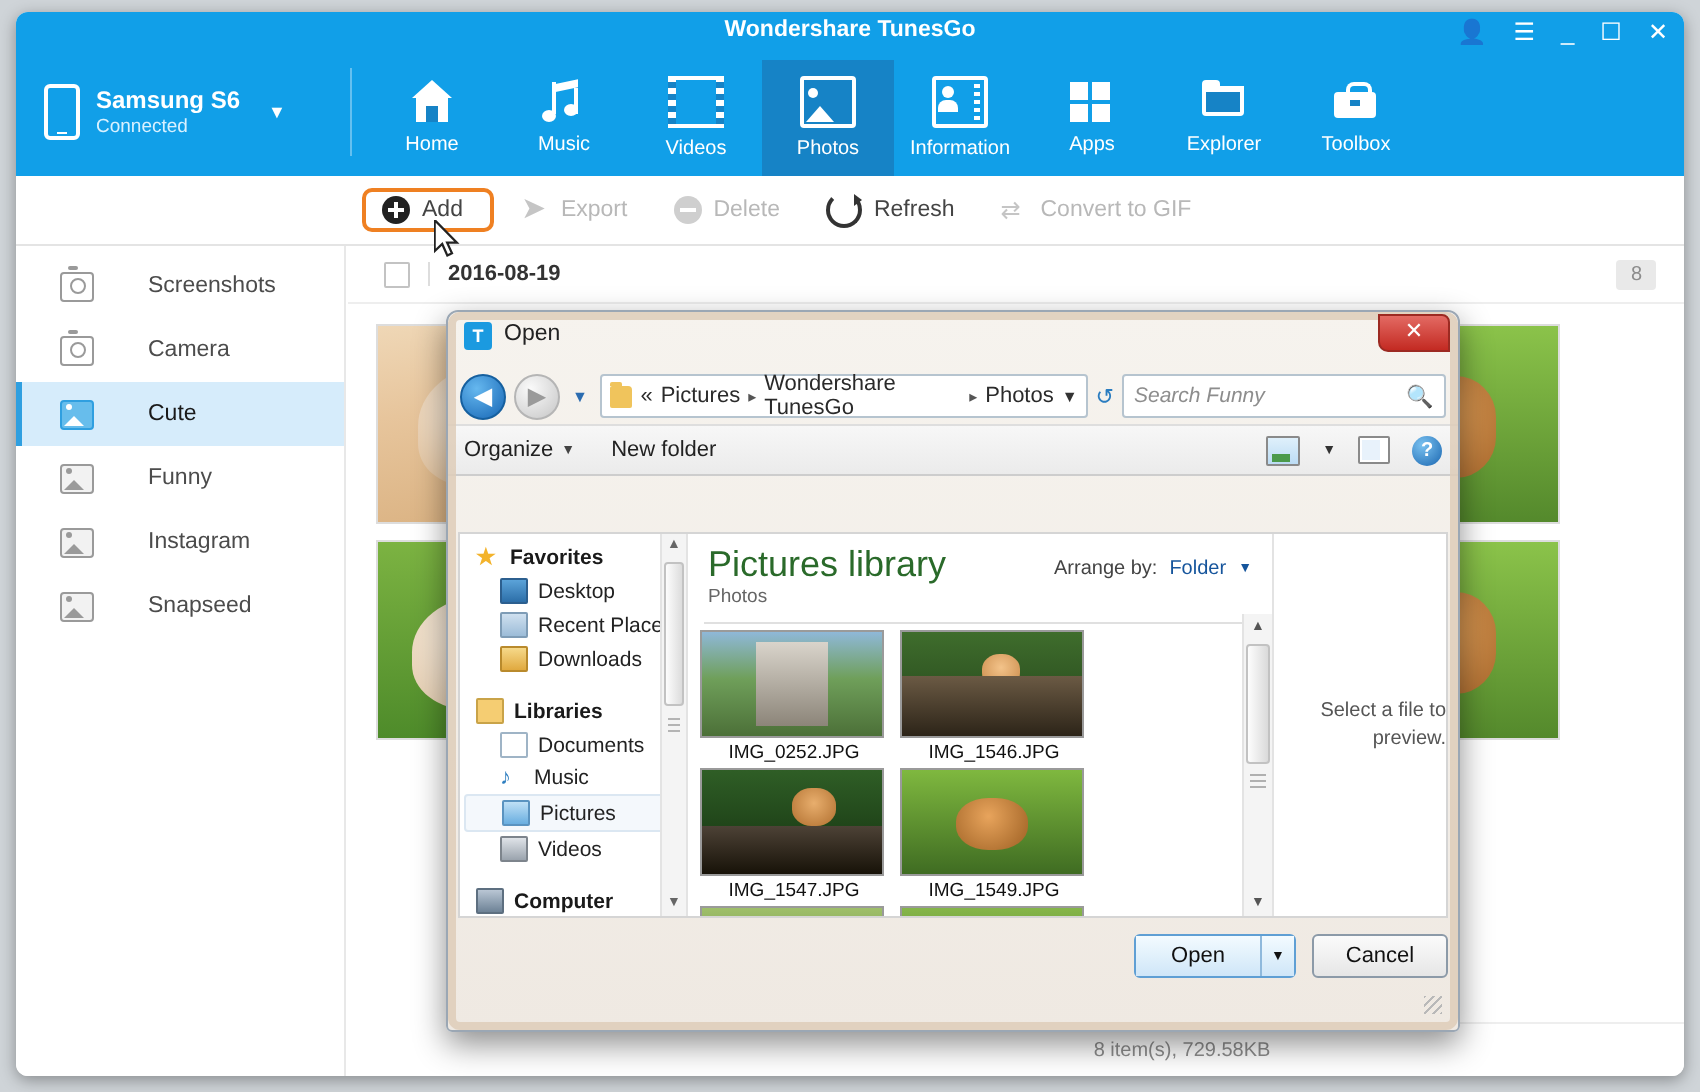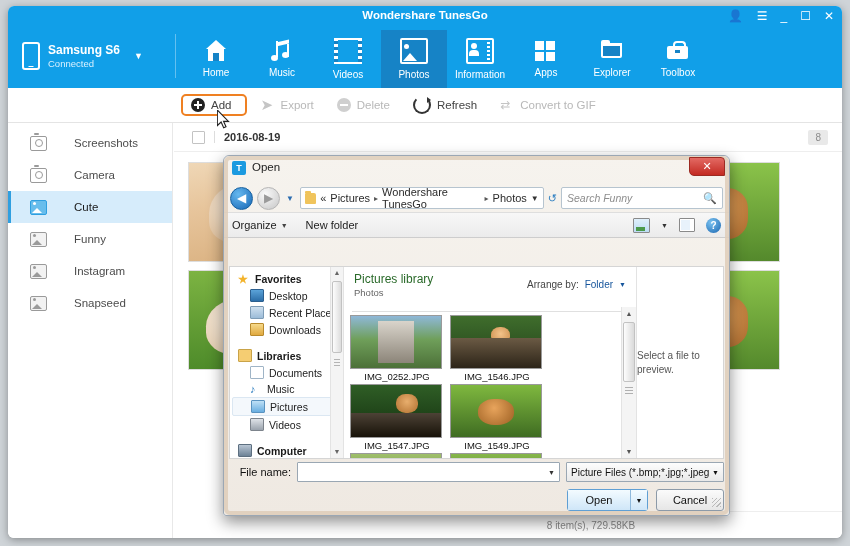--- a/index.html
+++ b/index.html
@@ -164,37 +164,37 @@
   .i-down{background:linear-gradient(#f6d98a,#e0a93f);border:1px solid #b98a2c;}
   .i-lib{background:#f5cd72;border:1px solid #c9a348;}
   .i-doc{background:#fff;border:1px solid #9fb4c6;}
   .i-music{color:#2f7fc0;font-size:11px;line-height:11px;width:12px;}
   .i-pics{background:linear-gradient(#bfe0f6,#69aee0);border:1px solid #5a93c0;}
   .i-vid{background:linear-gradient(#dfe3e8,#9aa3ad);border:1px solid #7d848c;}
   .i-comp{background:linear-gradient(#b9c6d4,#6d8296);border:1px solid #5d6f80;}
 
   .dlist{flex:1;position:relative;background:#fff;overflow:hidden;}
   .dlist-head{height:36px;padding:6px 10px 0 10px;display:flex;align-items:flex-start;}
-  .lib-title{font-size:12px;color:#2a6a2a;line-height:1.05;}
+  .lib-title{font-size:18px;color:#2a6a2a;line-height:1.05;}
   .lib-sub{font-size:9.5px;color:#666;margin-top:1px;}
   .arrange{margin-left:auto;display:flex;align-items:center;gap:6px;font-size:10px;color:#444;padding-top:6px;}
   .arrange b{color:#16559c;font-weight:normal;}
   .arrange .dd{font-size:7px;color:#16559c;}
   .dlist-sep{height:1px;background:#e0e0e0;margin:2px 8px 0 8px;}
   .files{position:absolute;left:0;right:14px;top:40px;bottom:0;padding:8px 0 0 6px;display:flex;flex-wrap:wrap;align-content:flex-start;gap:2px 6px;overflow:hidden;}
   .fcell{width:94px;}
   .fthumb{width:90px;height:52px;border:1px solid #9a9a9a;background:#bbb;overflow:hidden;position:relative;}
   .fname{font-size:9.5px;color:#111;text-align:center;margin-top:2px;}
   .dlist-scroll{position:absolute;right:0;top:40px;bottom:0;width:14px;background:#f4f4f4;border-left:1px solid #e3e3e3;}
   .dlist-scroll .up,.dlist-scroll .dn{height:13px;text-align:center;font-size:7px;color:#555;line-height:13px;}
   .dlist-scroll .thumbb{position:absolute;left:1px;right:1px;top:15px;height:58px;background:linear-gradient(90deg,#fdfdfd,#dadada);border:1px solid #c2c2c2;border-radius:2px;}
   .dlist-scroll .grip{position:absolute;left:3px;right:3px;top:80px;height:7px;background:repeating-linear-gradient(#b0b0b0 0 1px,transparent 1px 3px);}
 
   .dprev{width:86px;background:#fff;border-left:1px solid #e3e3e3;display:flex;align-items:center;justify-content:center;}
-  .dprev span{font-size:10px;color:#555;text-align:left;line-height:1.35;}
+  .dprev span{font-size:10px;color:#555;text-align:right;line-height:1.35;}
 
   .dlg-foot{position:absolute;left:5px;right:5px;bottom:6px;height:48px;}
   .frow{display:flex;align-items:center;gap:6px;height:22px;}
   .flabel{font-size:11px;color:#111;width:62px;text-align:right;}
   .finput{flex:1;height:18px;background:#fff;border:1px solid #9aa7b3;border-radius:1px;display:flex;align-items:center;padding:0 4px;}
   .finput .dd{margin-left:auto;font-size:7px;color:#333;}
   .ffilter{width:148px;height:18px;background:linear-gradient(#fdfdfd,#e9e9e9);border:1px solid #9aa7b3;border-radius:1px;display:flex;align-items:center;padding:0 4px;font-size:10px;color:#111;}
   .ffilter .dd{margin-left:auto;font-size:7px;}
   .frow2{display:flex;align-items:center;justify-content:flex-end;gap:8px;height:22px;margin-top:6px;}
   .btn{height:20px;min-width:66px;border:1px solid #8c9aa8;border-radius:3px;background:linear-gradient(#f6fbff,#dcebf7);
@@ -549,31 +549,20 @@
           <div class="dn" style="position:absolute;bottom:0;left:0;right:0;">▼</div>
         </div>
       </div>
 
       <div class="dprev">
         <span>Select a file to preview.</span>
       </div>
     </div>
 
     <div class="dlg-foot">
-      <div class="frow">
-        <div class="flabel">File name:</div>
-        <div class="finput">
-          <span></span>
-          <span class="dd">▼</span>
-        </div>
-        <div class="ffilter">
-          <span>Picture Files (*.bmp;*.jpg;*.jpeg</span>
-          <span class="dd">▼</span>
-        </div>
-      </div>
       <div class="frow2">
         <div class="btn split">
           <div class="mainp">Open</div>
           <div class="arrp">▼</div>
         </div>
         <div class="btn plain">Cancel</div>
       </div>
       <div class="dlg-grip"></div>
     </div>
   </div>

